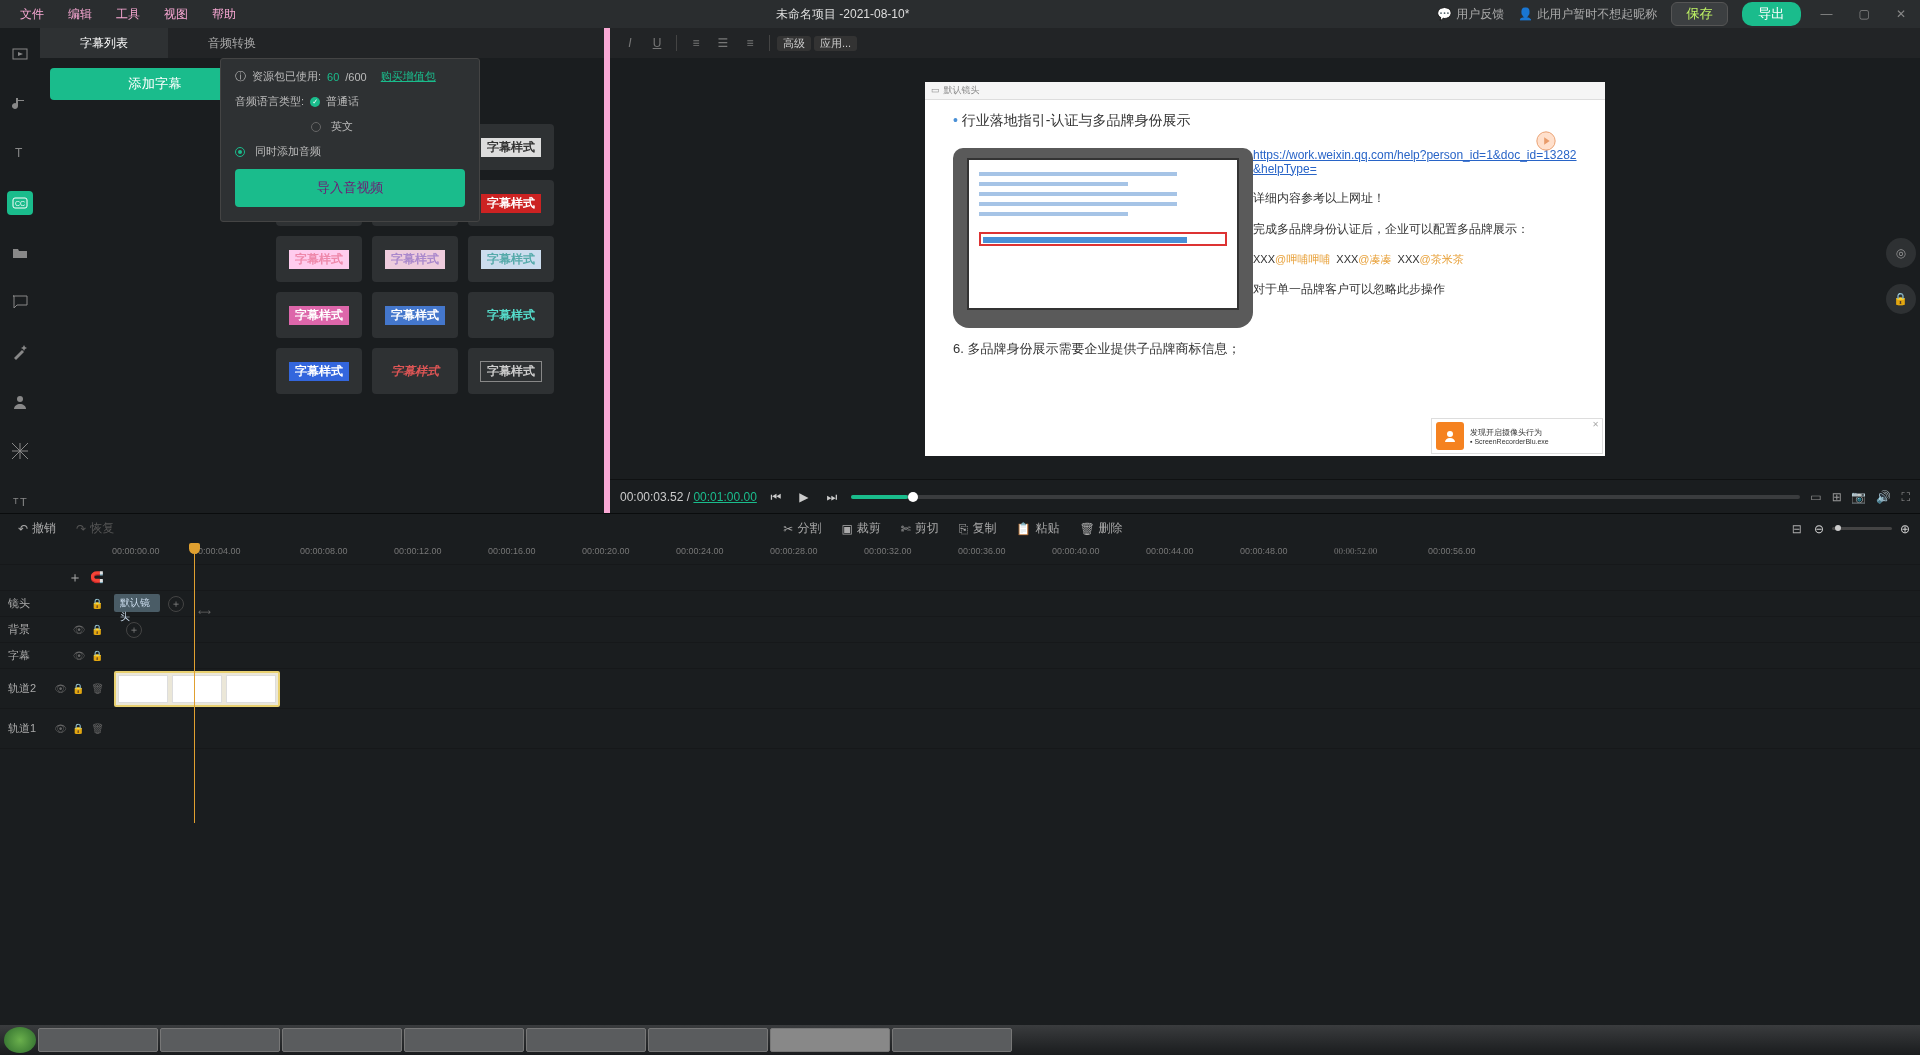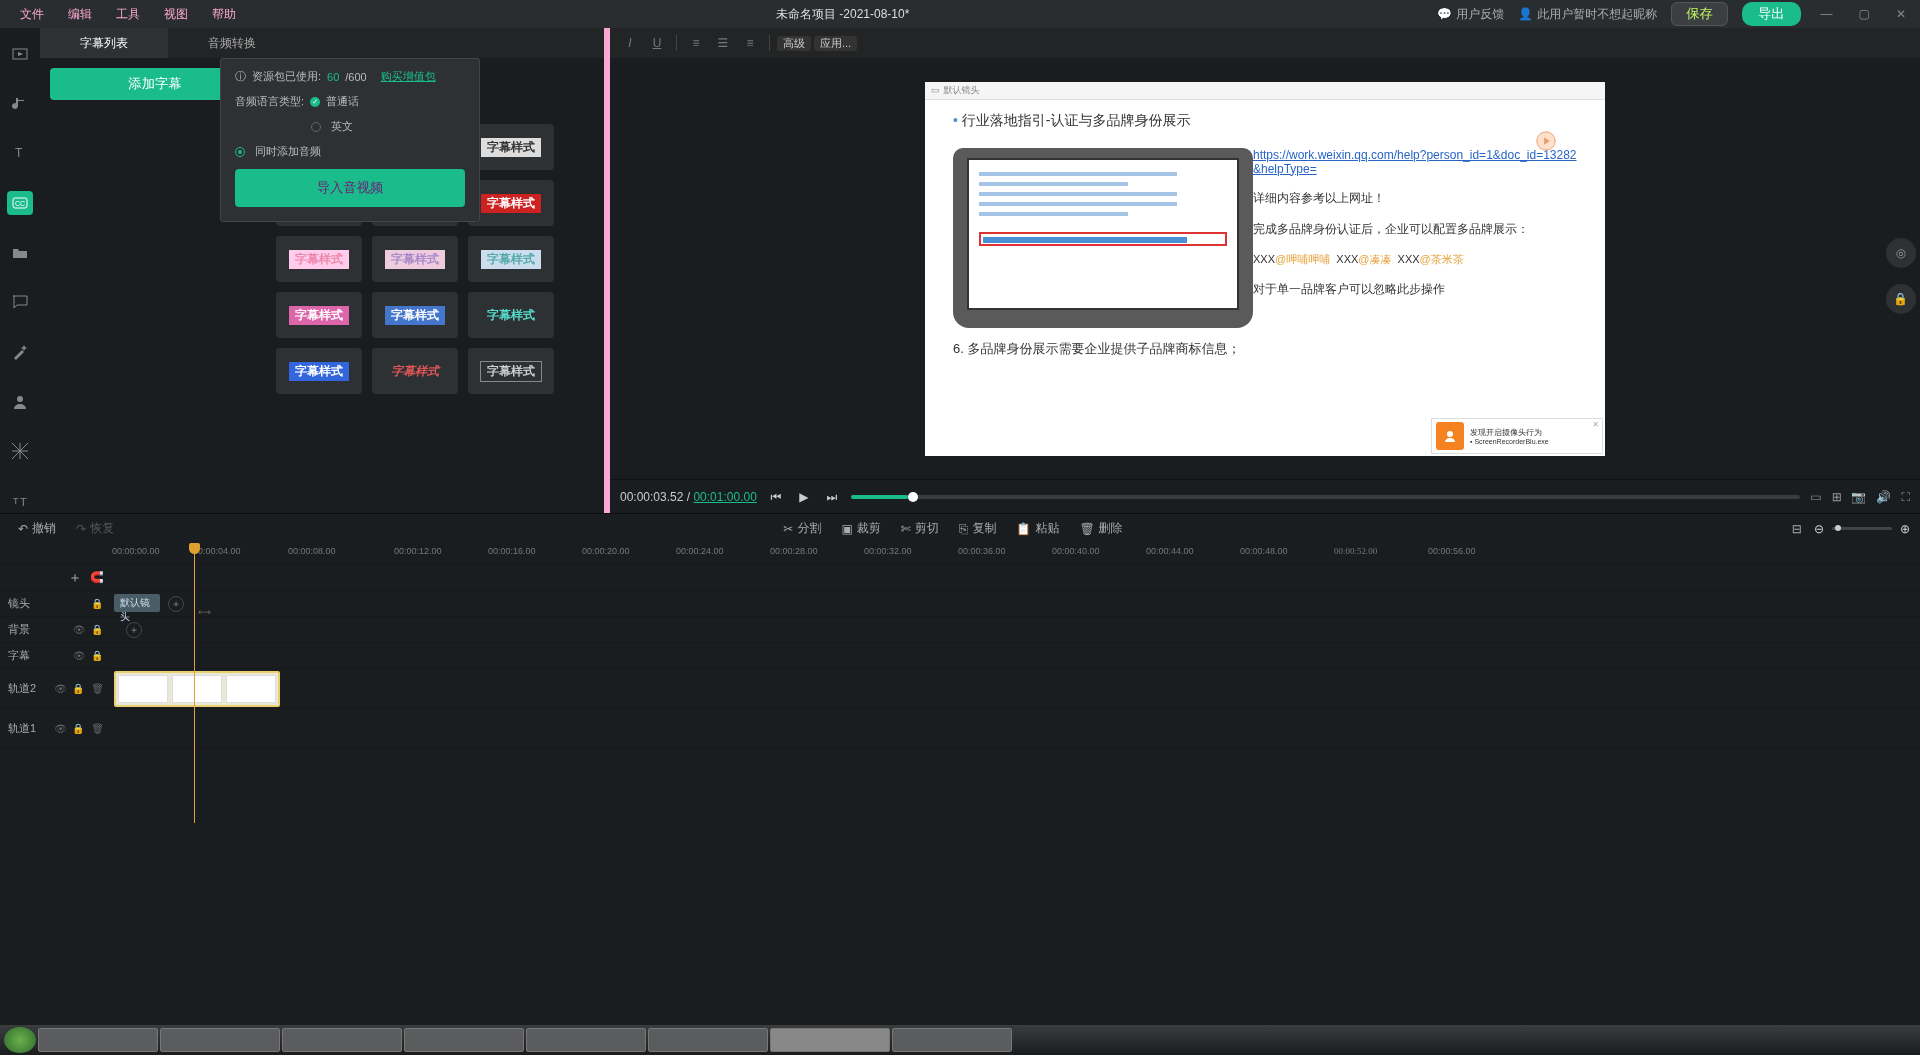--- a/index.html
+++ b/index.html
@@ -457,21 +457,21 @@
         <span style="flex:1"></span>
         <span class="ic">👁</span>
         <span class="ic">🔒</span>
         <span class="ic">🗑</span>
       </div>
   </div>
   <div class="tl-right">
     <div class="ruler" id="ruler">
         <span class="tick" style="left: 0px;">00:00:00.00</span>
         <span class="tick" style="left: 81px;">00:00:04.00</span>
-        <span class="tick" style="left: 176px;">00:00:08.00</span>
+        <span class="tick" style="left: 188px;">00:00:08.00</span>
         <span class="tick" style="left: 282px;">00:00:12.00</span>
         <span class="tick" style="left: 376px;">00:00:16.00</span>
         <span class="tick" style="left: 470px;">00:00:20.00</span>
         <span class="tick" style="left: 564px;">00:00:24.00</span>
         <span class="tick" style="left: 658px;">00:00:28.00</span>
         <span class="tick" style="left: 752px;">00:00:32.00</span>
         <span class="tick" style="left: 846px;">00:00:36.00</span>
         <span class="tick" style="left: 940px;">00:00:40.00</span>
         <span class="tick" style="left: 1034px;">00:00:44.00</span>
         <span class="tick" style="left: 1128px;">00:00:48.00</span>

